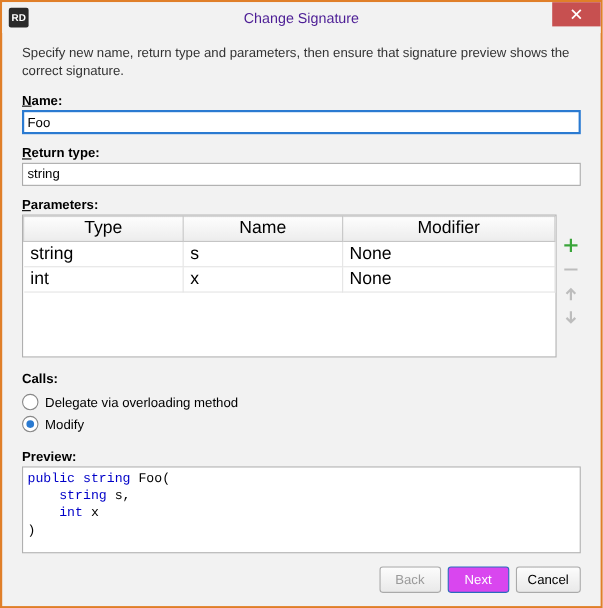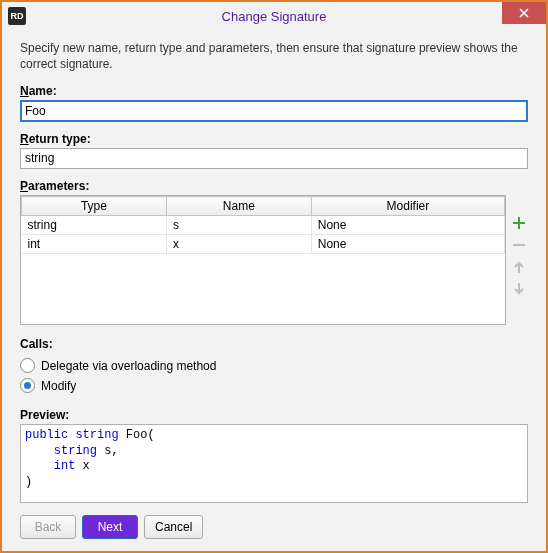--- a/index.html
+++ b/index.html
@@ -100,21 +100,21 @@
   .params-table-wrap {
     flex: 1;
     border: 1px solid #b0b0b0;
     background: #fff;
     height: 130px;
     overflow: hidden;
   }
   table.params {
     width: 100%;
     border-collapse: collapse;
-    font-size: 12px;
+    font-size: 16px;
   }
   table.params th {
     background: linear-gradient(#fdfdfd, #ececec);
     border: 1px solid #c5c5c5;
     font-weight: normal;
     padding: 2px 4px;
   }
   table.params td {
     border-right: 1px solid #e4e4e4;
     border-bottom: 1px solid #e4e4e4;
@@ -165,37 +165,37 @@
     font-size: 12px;
     padding: 3px 4px;
     white-space: pre;
     line-height: 1.3;
     height: 82px;
   }
   .kw { color: #0000c8; }
   .buttons {
     margin-top: auto;
     display: flex;
-    justify-content: flex-start;
+    justify-content: flex-end;
     gap: 6px;
     padding-top: 12px;
   }
   .btn {
     min-width: 56px;
     height: 24px;
     border: 1px solid #aaa;
     background: linear-gradient(#fcfcfc, #e9e9e9);
     border-radius: 3px;
     font-family: inherit;
     font-size: 12px;
     cursor: pointer;
     padding: 0 10px;
   }
   .btn.primary {
-    background: #6d28d9;
+    background: #d946ef;
     color: #fff;
     border-color: #2a6bbd;
   }
   .btn[disabled] {
     color: #9a9a9a;
     cursor: default;
   }
 </style>
 </head>
 <body>

